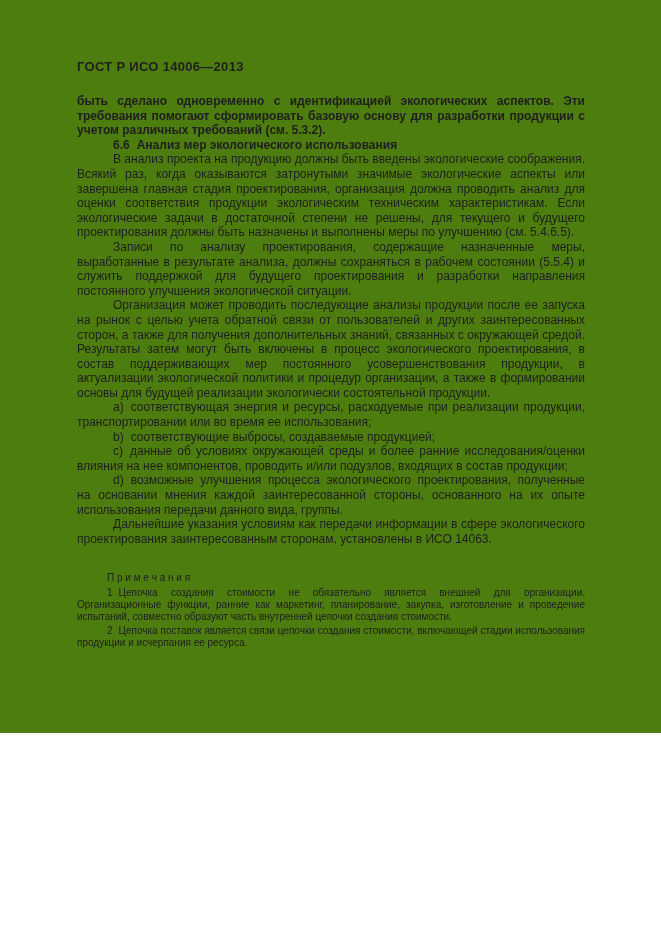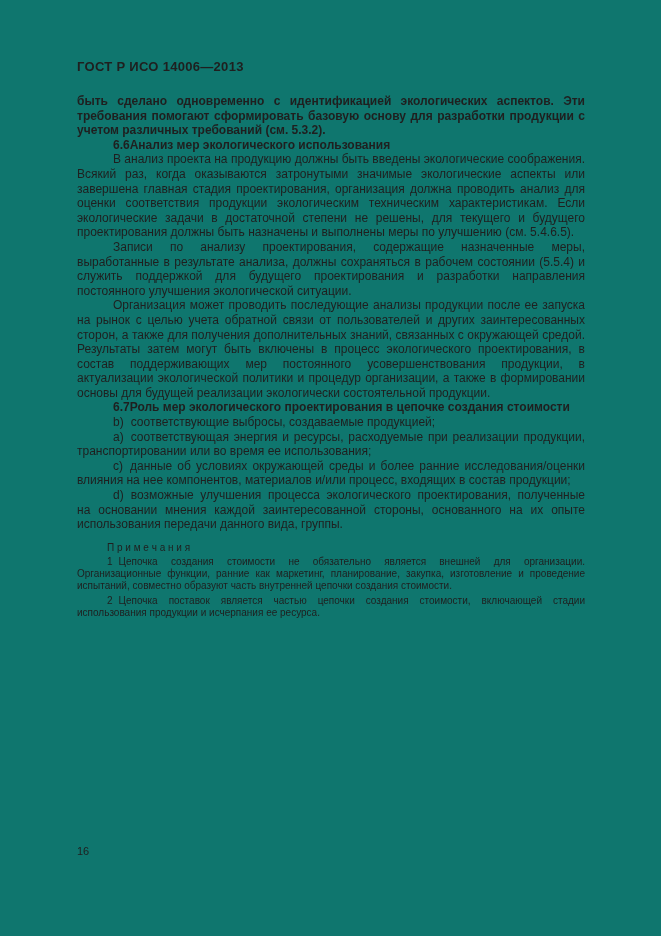--- a/index.html
+++ b/index.html
@@ -3,22 +3,22 @@
   <meta charset="utf-8">
   <style>
     html, body {
       margin: 0;
       padding: 0;
       background: #ffffff;
     }
     .page {
       position: relative;
       width: 661px;
-      height: 936px;
-      background: #0f766e;
+      height: 733px;
+      background: #4d7c0f;
       color: #1f1f1f;
       font-family: "Liberation Sans", sans-serif;
       overflow: hidden;
     }
     .doc-header {
       position: absolute;
       left: 77px;
       top: 59px;
       font-size: 13px;
       font-weight: bold;
@@ -38,24 +38,24 @@
     .para { text-indent: 36px; }
     .no-indent { text-indent: 0; font-weight: bold; }
     .section-heading {
       font-weight: bold;
       text-indent: 36px;
       text-align: left;
       margin: 0;
       font-size: 12px;
       line-height: 14.6px;
     }
-    .section-heading .num { margin-right: 0; text-align: center; }
+    .section-heading .num { margin-right: 7px; text-align: center; }
     .li-marker { margin-right: 7px; }
     .notes {
-      margin-top: 10px;
+      margin-top: 26px;
       font-size: 10px;
       line-height: 12.2px;
     }
     .notes p { margin: 0; }
     .notes .note-para { text-indent: 30px; margin-top: 2px; }
     .notes-label {
       text-indent: 30px;
       text-align: left;
       margin: 0 0 2px 0;
     }
@@ -79,46 +79,44 @@
     <p class="no-indent">быть сделано одновременно с идентификацией экологических аспектов. Эти требования помогают сформировать базовую основу для разработки продукции с учетом различных требований (см. 5.3.2).</p>
 
     <p class="section-heading">
       <span class="num">6.6</span><span>Анализ мер экологического использования</span>
     </p>
 
     <p class="para">В анализ проекта на продукцию должны быть введены экологические соображения. Всякий раз, когда оказываются затронутыми значимые экологические аспекты или завершена главная стадия проектирования, организация должна проводить анализ для оценки соответствия продукции экологическим техническим характеристикам. Если экологические задачи в достаточной степени не решены, для текущего и будущего проектирования должны быть назначены и выполнены меры по улучшению (см. 5.4.6.5).</p>
     <p class="para">Записи по анализу проектирования, содержащие назначенные меры, выработанные в результате анализа, должны сохраняться в рабочем состоянии (5.5.4) и служить поддержкой для будущего проектирования и разработки направления постоянного улучшения экологической ситуации.</p>
     <p class="para">Организация может проводить последующие анализы продукции после ее запуска на рынок с целью учета обратной связи от пользователей и других заинтересованных сторон, а также для получения дополнительных знаний, связанных с окружающей средой. Результаты затем могут быть включены в процесс экологического проектирования, в состав поддерживающих мер постоянного усовершенствования продукции, в актуализации экологической политики и процедур организации, а также в формировании основы для будущей реализации экологически состоятельной продукции.</p>
 
-    <p class="section-heading">
-      <span class="num">6.7</span><span>Роль мер экологического проектирования в цепочке создания стоимости</span>
-    </p>
 
 
+    <p class="para">
+      <span class="li-marker">a)</span><span>соответствующая энергия и ресурсы, расходуемые при реализации продукции, транспортировании или во время ее использования;</span>
+    </p>
     <p class="para">
       <span class="li-marker">b)</span><span>соответствующие выбросы, создаваемые продукцией;</span>
     </p>
     <p class="para">
-      <span class="li-marker">a)</span><span>соответствующая энергия и ресурсы, расходуемые при реализации продукции, транспортировании или во время ее использования;</span>
-    </p>
-    <p class="para">
-      <span class="li-marker">c)</span><span>данные об условиях окружающей среды и более ранние исследования/оценки влияния на нее компонентов, материалов и/или процесс, входящих в состав продукции;</span>
+      <span class="li-marker">c)</span><span>данные об условиях окружающей среды и более ранние исследования/оценки влияния на нее компонентов, проводить и/или подузлов, входящих в состав продукции;</span>
     </p>
     <p class="para">
       <span class="li-marker">d)</span><span>возможные улучшения процесса экологического проектирования, полученные на основании мнения каждой заинтересованной стороны, основанного на их опыте использования передачи данного вида, группы.</span>
     </p>
 
+    <p class="para">Дальнейшие указания условиям как передачи информации в сфере экологического проектирования заинтересованным сторонам, установлены в ИСО 14063.</p>
 
     <div class="notes">
       <p class="notes-label">П р и м е ч а н и я</p>
       <p class="note-para">
         <span class="note-num">1</span><span>Цепочка создания стоимости не обязательно является внешней для организации. Организационные функции, ранние как маркетинг, планирование, закупка, изготовление и проведение испытаний, совместно образуют часть внутренней цепочки создания стоимости.</span>
       </p>
       <p class="note-para">
-        <span class="note-num">2</span><span>Цепочка поставок является частью цепочки создания стоимости, включающей стадии использования продукции и исчерпания ее ресурса.</span>
+        <span class="note-num">2</span><span>Цепочка поставок является связи цепочки создания стоимости, включающей стадии использования продукции и исчерпания ее ресурса.</span>
       </p>
     </div>
 
   </div>
 
   <div class="page-number">16</div>
 
 </div>
 
 </body></html>

